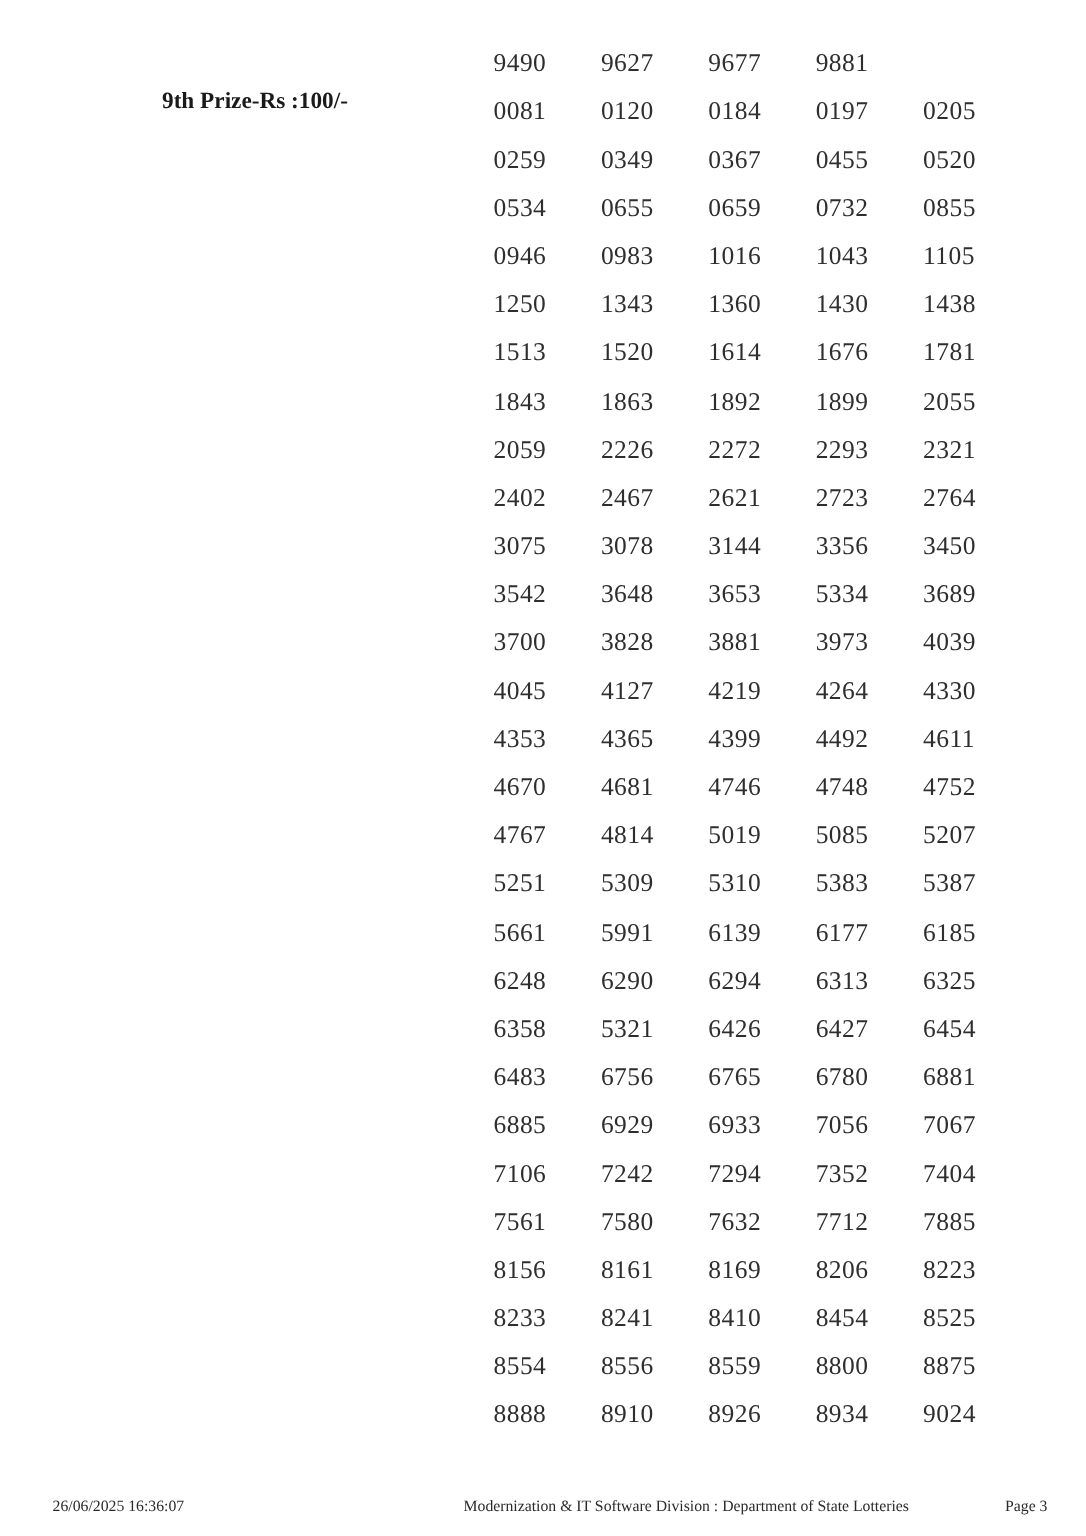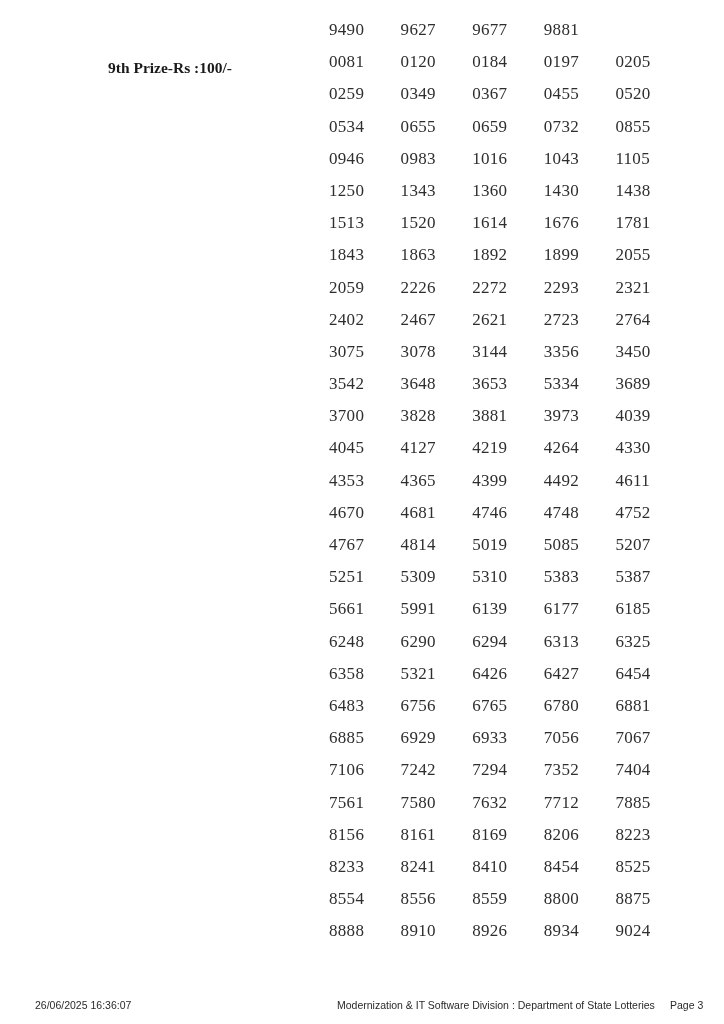--- a/index.html
+++ b/index.html
@@ -28,53 +28,52 @@
   }
   .number-grid {
     position: absolute;
     left: 329px;
     top: 20px;
     width: 380px;
   }
   .num-row {
     display: flex;
     height: 32.2px;
-    align-items: flex-start;
+    align-items: flex-end;
   }
   .num-cell {
     width: 71.6px;
     font-family: "Liberation Serif", serif;
     font-size: 17px;
     color: #2e2e2e;
     letter-spacing: 0.3px;
     text-align: left;
     flex: 0 0 auto;
   }
   .footer {
     position: absolute;
     left: 0;
     top: 999px;
     width: 724px;
     height: 14px;
-    font-family: Liberation Sans, sans-serif;
+    font-family: Liberation Serif, serif;
     font-size: 10.5px;
     color: #2a2a2a;
   }
   .footer-timestamp {
     position: absolute;
     left: 35px;
     top: 0;
     white-space: nowrap;
   }
   .footer-division {
     position: absolute;
     left: 309px;
     top: 0;
     white-space: nowrap;
-    margin-left: 28px;
   }
   .footer-page {
     position: absolute;
     left: 628px;
     top: 0;
     white-space: nowrap;
     padding-left: 42px;
   }
 </style>
 </head>

